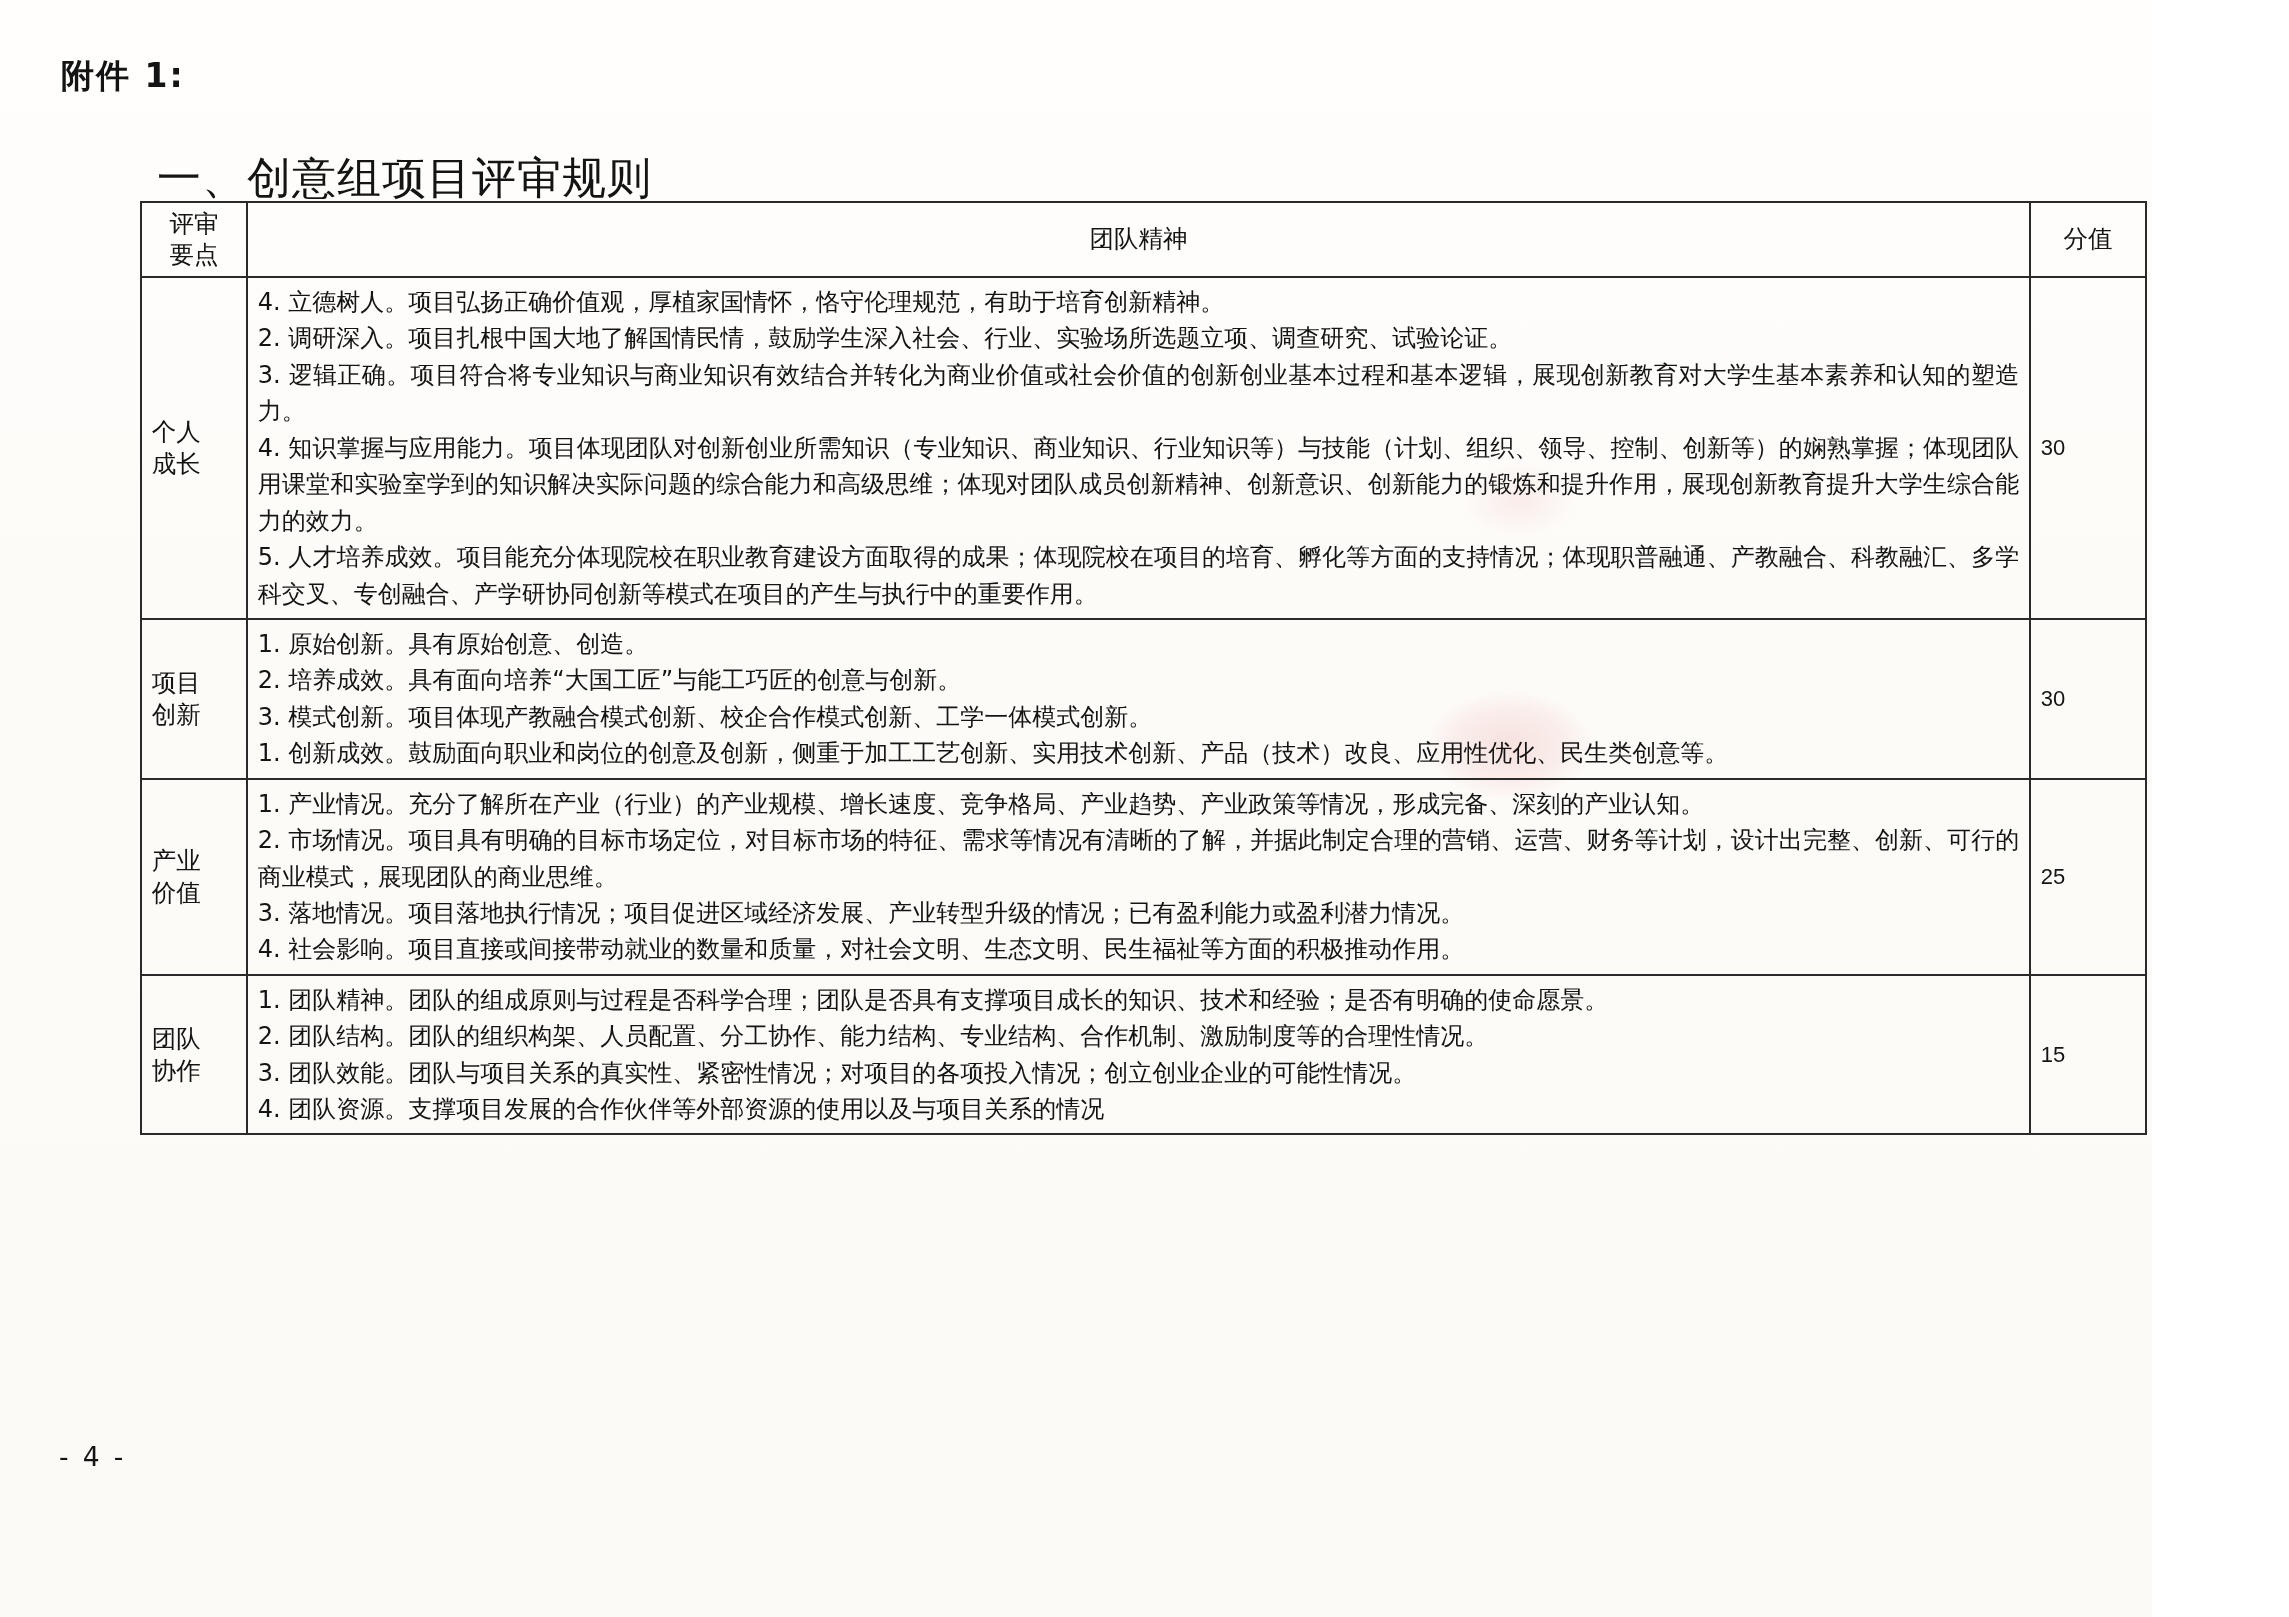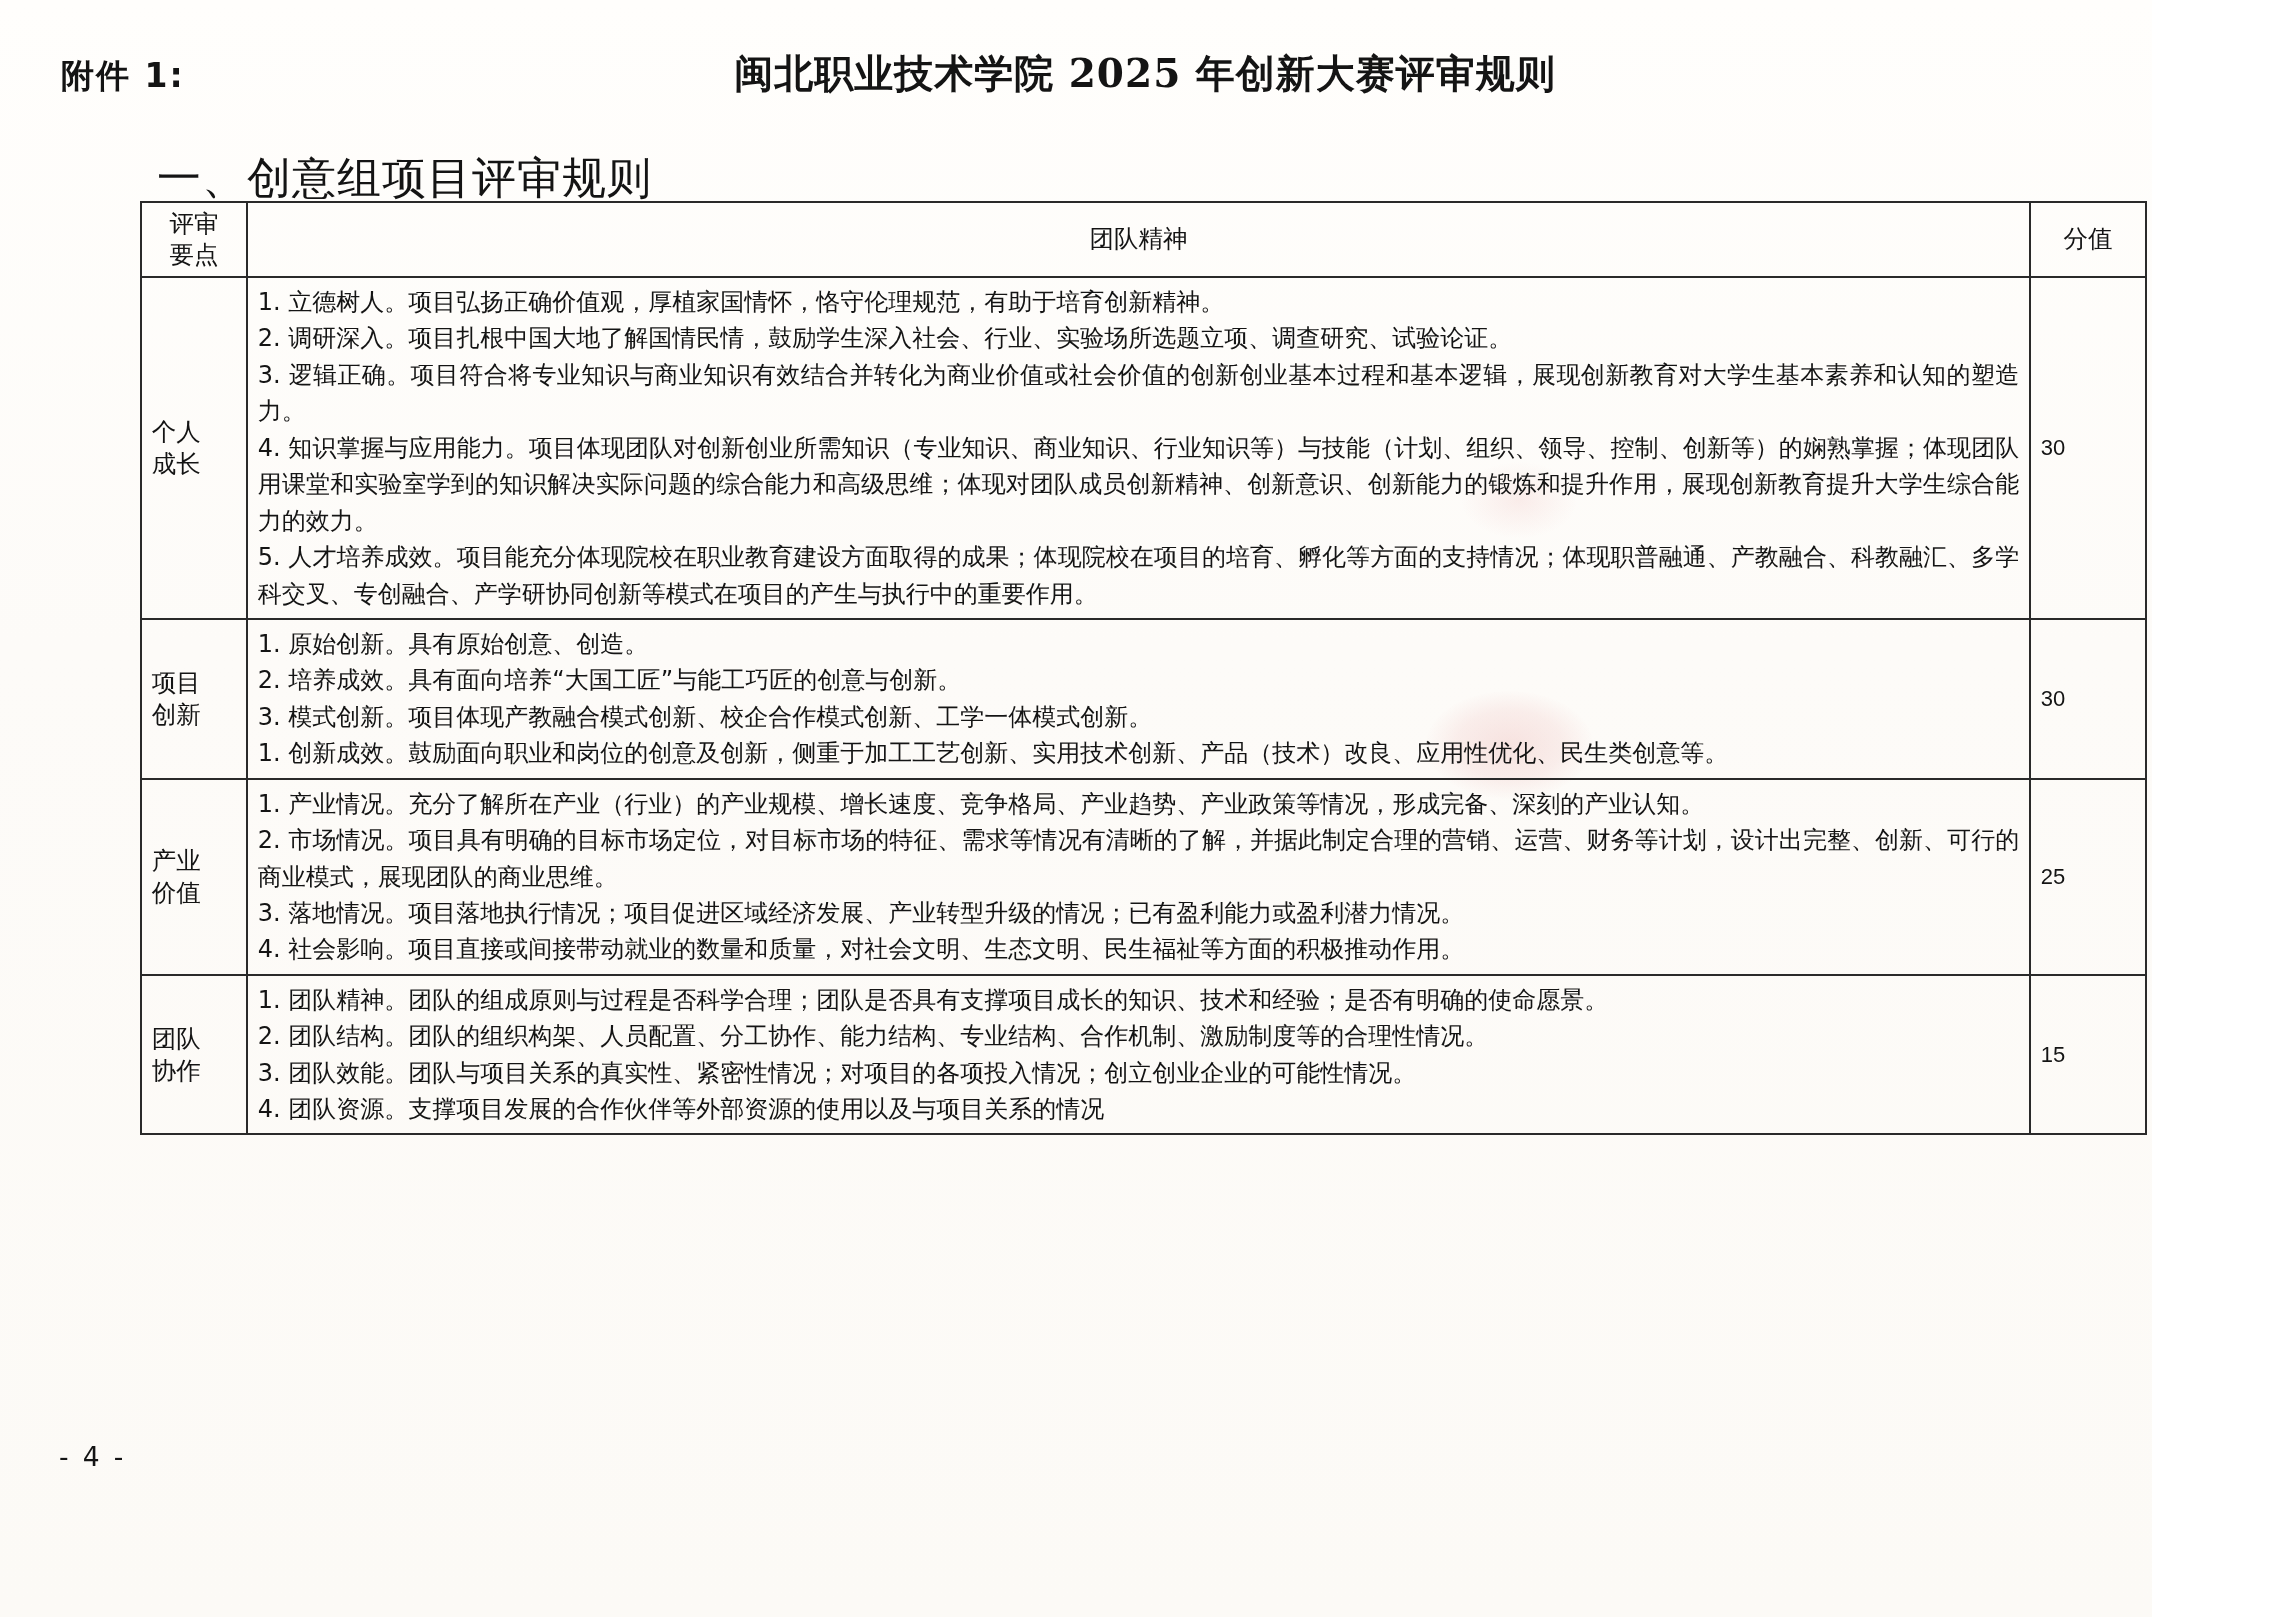--- a/index.html
+++ b/index.html
@@ -141,21 +141,20 @@
     pointer-events: none;
   }
 </style>
 </head>
 <body>
 
 <div class="page">
   <div class="paper-tint"></div>
 
   <div class="attachment-label">附件 1:</div>
-  <div class="doc-title">闽北职业技术学院 2025 年创新大赛评审规则</div>
   <div class="section-heading">一、创意组项目评审规则</div>
 
   <div class="seal-smudge"></div>
   <div class="seal-smudge2"></div>
 
   <table class="rules">
     <colgroup>
       <col class="col-point">
       <col>
       <col class="col-score">
@@ -166,21 +165,21 @@
 要点</th>
         <th class="col-content">团队精神</th>
         <th class="col-score">分值</th>
       </tr>
     </thead>
     <tbody>
       <tr>
         <td class="cat">个人
 成长</td>
         <td class="content">
-          <p>1. 立德树人。项目弘扬正确价值观，厚植家国情怀，恪守伦理规范，有助于培育创新精神。</p>
+          <p>4. 立德树人。项目弘扬正确价值观，厚植家国情怀，恪守伦理规范，有助于培育创新精神。</p>
           <p>2. 调研深入。项目扎根中国大地了解国情民情，鼓励学生深入社会、行业、实验场所选题立项、调查研究、试验论证。</p>
           <p>3. 逻辑正确。项目符合将专业知识与商业知识有效结合并转化为商业价值或社会价值的创新创业基本过程和基本逻辑，展现创新教育对大学生基本素养和认知的塑造力。</p>
           <p>4. 知识掌握与应用能力。项目体现团队对创新创业所需知识（专业知识、商业知识、行业知识等）与技能（计划、组织、领导、控制、创新等）的娴熟掌握；体现团队用课堂和实验室学到的知识解决实际问题的综合能力和高级思维；体现对团队成员创新精神、创新意识、创新能力的锻炼和提升作用，展现创新教育提升大学生综合能力的效力。</p>
           <p>5. 人才培养成效。项目能充分体现院校在职业教育建设方面取得的成果；体现院校在项目的培育、孵化等方面的支持情况；体现职普融通、产教融合、科教融汇、多学科交叉、专创融合、产学研协同创新等模式在项目的产生与执行中的重要作用。</p>
         </td>
         <td class="score">30</td>
       </tr>
       <tr>
         <td class="cat">项目
 创新</td>

